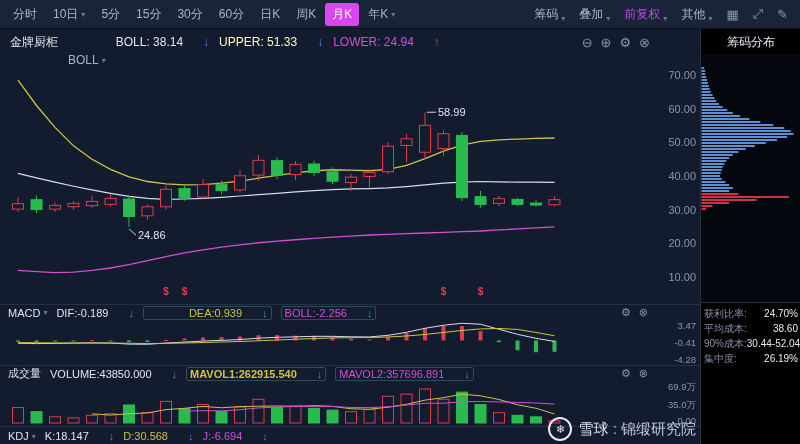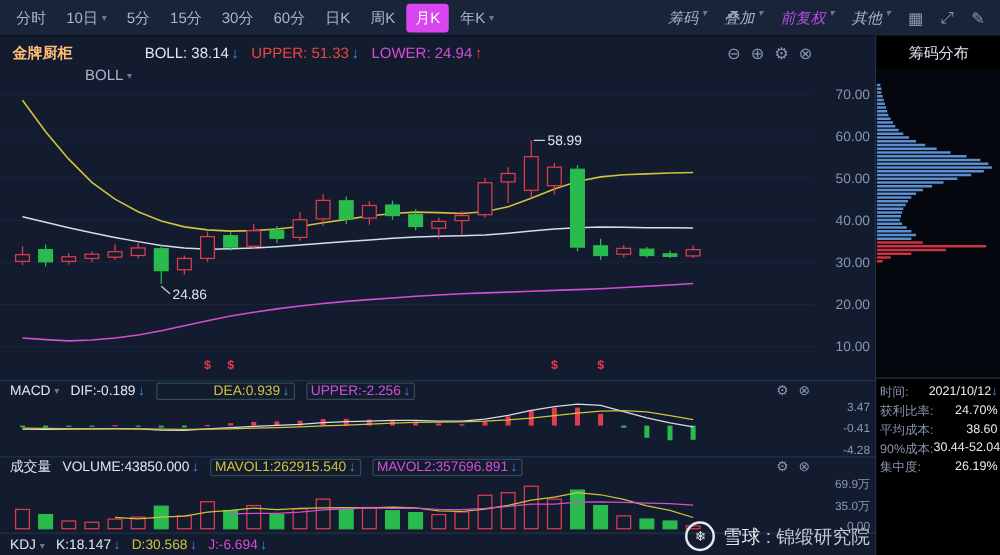--- a/index.html
+++ b/index.html
@@ -4,32 +4,32 @@
 <style>
   html,body{margin:0;padding:0;}
   body{width:800px;height:444px;background:#131b2e;font-family:"Liberation Sans",sans-serif;color:#dfe4f0;overflow:hidden;position:relative;}
 
   .toolbar{height:28px;display:flex;align-items:center;justify-content:space-between;padding:0 6px;background:#1a2439;border-bottom:1px solid #0b1222;}
   .tabs{display:flex;align-items:center;gap:2px;}
   .tab{font-size:12px;color:#a9b3c9;padding:3px 7px;border-radius:3px;display:flex;align-items:center;cursor:pointer;white-space:nowrap;}
   .tab.active{background:#d946ef;color:#fff;}
   .caret{font-size:8px;color:#6a7693;margin-left:3px;}
   .toolbar-right{display:flex;align-items:center;gap:2px;}
-  .menu-item{font-size:12px;color:#a9b3c9;padding:3px 6px;display:flex;align-items:flex-start;cursor:pointer;white-space:nowrap;font-style:italic;}
+  .menu-item{font-size:12px;color:#a9b3c9;padding:3px 6px;display:flex;align-items:flex-end;cursor:pointer;white-space:nowrap;}
   .menu-item.accent{color:#b44ee0;}
   .tool-icon{font-size:13px;color:#8894ad;padding:0 6px;cursor:pointer;}
 
   .content{display:flex;height:416px;}
   .chart-col{width:700px;position:relative;}
   .right-panel{width:100px;border-left:1px solid #223349;display:flex;flex-direction:column;background:#000000;}
 
   .indicator-bar{height:26px;display:flex;align-items:center;gap:10px;padding:0 10px;font-size:12px;position:relative;}
-  .stock-name{font-weight:bold;color:#fdba74;}
+  .stock-name{font-weight:normal;color:#e5e5e5;}
   .ind-selector{color:#a9b3c9;display:flex;align-items:center;cursor:pointer;margin-top:36px;}
-  .ind-val{display:flex;align-items:center;gap:2px;white-space:nowrap;}
+  .ind-val{display:flex;align-items:center;gap:20px;white-space:nowrap;}
   .chart-icons{position:absolute;right:50px;top:0;height:26px;display:flex;align-items:center;gap:8px;color:#8894ad;font-size:13px;}
   .chart-icons span{cursor:pointer;}
 
   .main-chart{height:249px;}
   svg{display:block;}
   svg text{font-family:"Liberation Sans",sans-serif;}
 
   .sub-header{height:15px;border-top:1px solid #223349;display:flex;align-items:center;gap:9px;padding:0 8px;font-size:11px;position:relative;}
   .sub-name{color:#dfe4f0;display:flex;align-items:center;cursor:pointer;}
   .chipbox{border:1px solid #2f4d55;border-radius:2px;padding:0 3px;}
@@ -119,21 +119,21 @@
       <span class="ind-selector">
           <span>BOLL</span>
           <span class="caret">▾</span>
         </span>
       <span id="ind-values" style="display:flex;gap:10px;">
           <span class="ind-val">
             <span style="color: rgb(226, 230, 240);">BOLL: 38.14</span>
             <span style="color: rgb(63, 140, 234);">↓</span>
           </span>
           <span class="ind-val">
-            <span style="color: #ef4444; text-align: right;">UPPER: 51.33</span>
+            <span style="color: #fef9c3; text-align: right;">UPPER: 51.33</span>
             <span style="color: rgb(63, 140, 234);">↓</span>
           </span>
           <span class="ind-val">
             <span style="color: rgb(212, 79, 216);">LOWER: 24.94</span>
             <span style="color: rgb(232, 55, 78);">↑</span>
           </span>
         </span>
       <span class="chart-icons" id="chart-icons">
           <span>⊖</span>
           <span>⊕</span>
@@ -239,21 +239,21 @@
         </span>
         <span class="ind-val">
           <span style="color: rgb(226, 230, 240); text-align: right;">DIF:-0.189</span>
           <span style="color: rgb(63, 140, 234);">↓</span>
         </span>
         <span class="ind-val chipbox">
           <span style="color: rgb(207, 194, 63); padding-left: 42px;">DEA:0.939</span>
           <span style="color: rgb(63, 140, 234);">↓</span>
         </span>
         <span class="ind-val chipbox">
-          <span style="color: rgb(212, 79, 216);">UPPER:-2.256</span>
+          <span style="color: rgb(212, 79, 216);">BOLL:-2.256</span>
           <span style="color: rgb(63, 140, 234);">↓</span>
         </span>
         <span class="sub-icons">
           <span>⚙</span>
           <span>⊗</span>
         </span>
       </div>
     <div class="sub-chart">
       <svg id="svg-macd" width="700" height="45" viewBox="0 0 700 45">
           <text x="696" y="9" text-anchor="end" fill="#8a96ae" font-size="9.5">3.47</text>
@@ -296,21 +296,21 @@
 
     <div class="sub-header" id="vol-header">
         <span class="sub-name">
           <span>成交量</span>
         </span>
         <span class="ind-val">
           <span style="color: rgb(226, 230, 240);">VOLUME:43850.000</span>
           <span style="color: rgb(63, 140, 234);">↓</span>
         </span>
         <span class="ind-val chipbox">
-          <span style="color: rgb(207, 194, 63);">MAVOL1:262915.540</span>
+          <span style="color: rgb(207, 194, 63); font-weight: bold;">MAVOL1:262915.540</span>
           <span style="color: rgb(63, 140, 234);">↓</span>
         </span>
         <span class="ind-val chipbox">
           <span style="color: rgb(212, 79, 216);">MAVOL2:357696.891</span>
           <span style="color: rgb(63, 140, 234);">↓</span>
         </span>
         <span class="sub-icons">
           <span>⚙</span>
           <span>⊗</span>
         </span>
@@ -425,24 +425,20 @@
           <rect x="0.5" y="138" width="36.800000000000004" height="2" fill="#cc3344"></rect>
           <rect x="0.5" y="141" width="87.39999999999999" height="2" fill="#cc3344"></rect>
           <rect x="0.5" y="144" width="55.199999999999996" height="2" fill="#cc3344"></rect>
           <rect x="0.5" y="147" width="27.599999999999998" height="2" fill="#cc3344"></rect>
           <rect x="0.5" y="150" width="11.04" height="2" fill="#cc3344"></rect>
           <rect x="0.5" y="153" width="4.6000000000000005" height="2" fill="#cc3344"></rect>
         </svg>
     </div>
     <div class="info-rows" id="info-rows">
         <div class="info-row">
-          <span class="info-label">时间:</span>
-          <span class="info-value">2021/10/12<span class="blue-arrow">↓</span></span>
-        </div>
-        <div class="info-row">
           <span class="info-label">获利比率:</span>
           <span class="info-value">24.70%</span>
         </div>
         <div class="info-row">
           <span class="info-label">平均成本:</span>
           <span class="info-value">38.60</span>
         </div>
         <div class="info-row">
           <span class="info-label">90%成本:</span>
           <span class="info-value">30.44-52.04</span>

